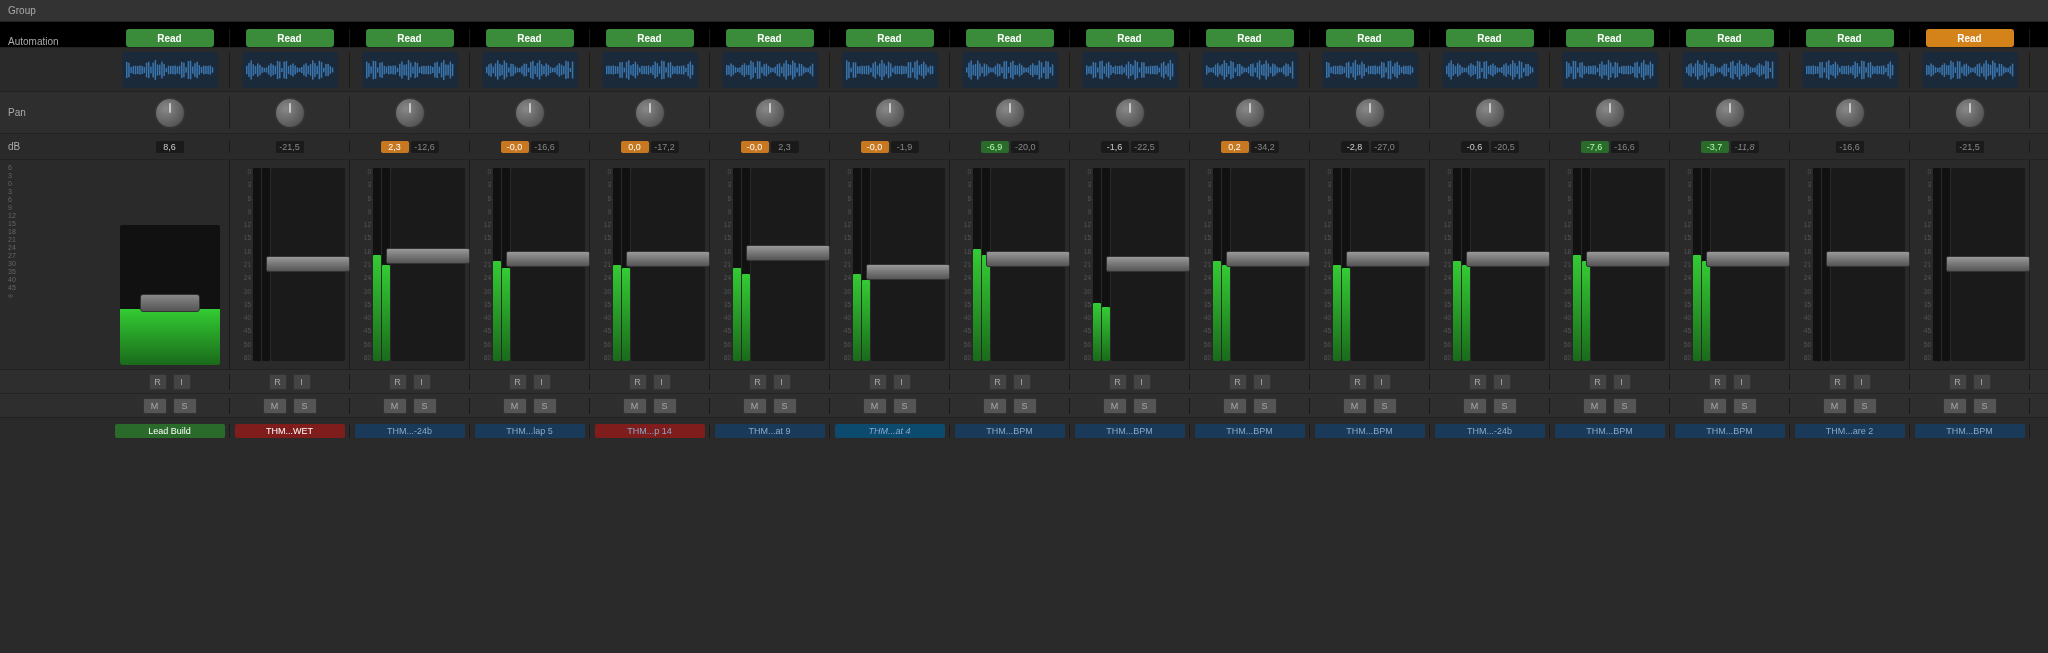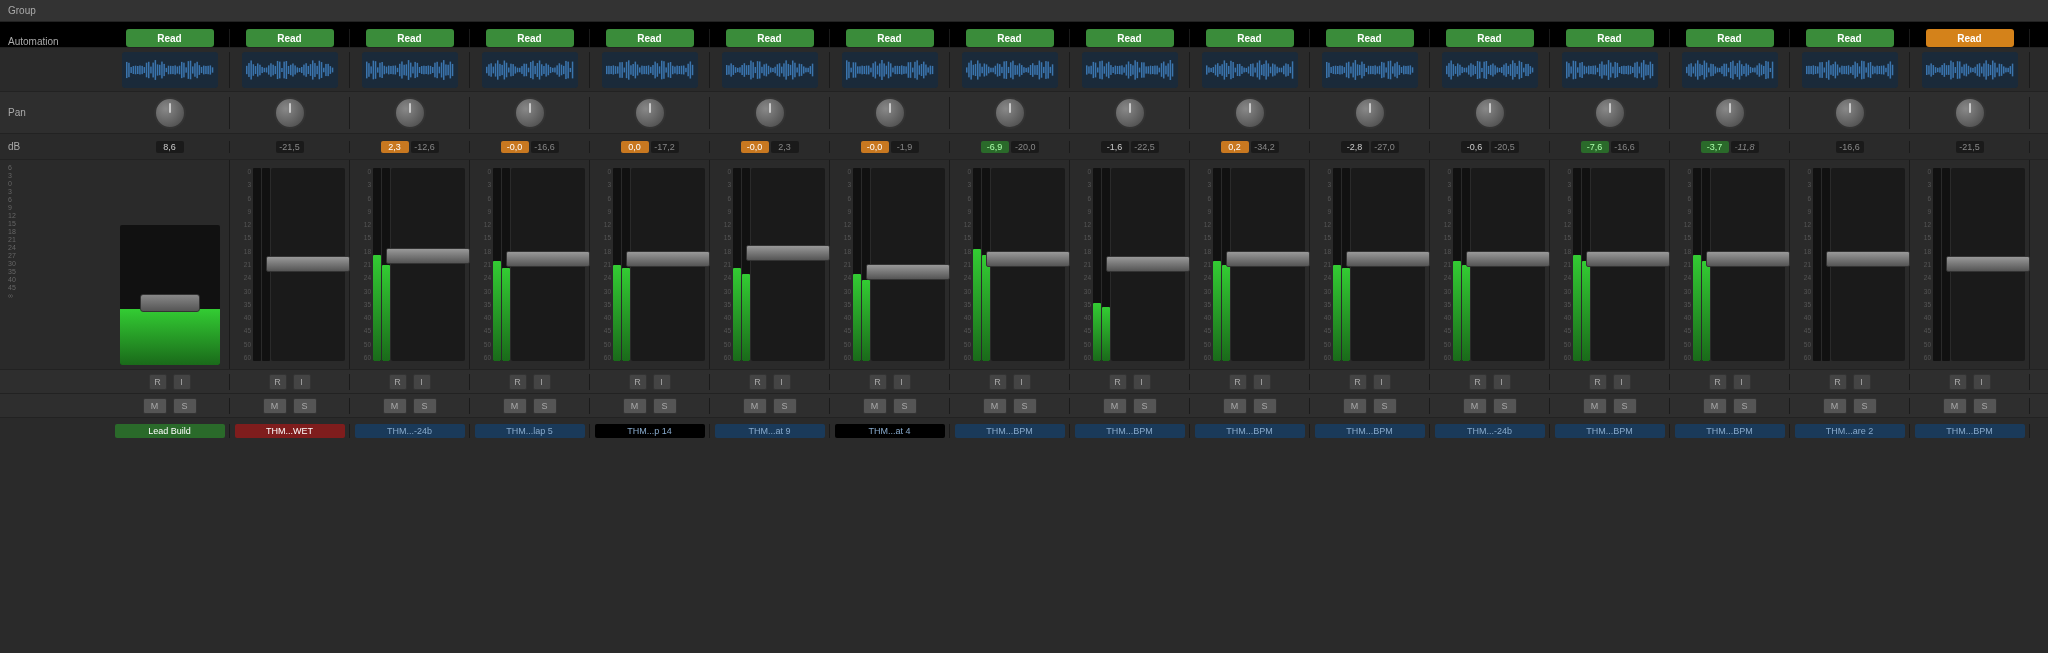--- a/index.html
+++ b/index.html
@@ -1883,27 +1883,27 @@
         <div class="name-channel">
           <div class="name-label" style="background: #7f1d1d; color: rgb(255, 255, 255);">THM...WET</div>
         </div>
         <div class="name-channel">
           <div class="name-label" style="background: rgb(26, 58, 90); color: rgb(136, 170, 204);">THM...-24b</div>
         </div>
         <div class="name-channel">
           <div class="name-label" style="background: rgb(26, 58, 90); color: rgb(136, 170, 204);">THM...lap 5</div>
         </div>
         <div class="name-channel">
-          <div class="name-label" style="background: #000000; color: rgb(136, 170, 204);">THM...p 14</div>
+          <div class="name-label" style="background: #7f1d1d; color: rgb(136, 170, 204);">THM...p 14</div>
         </div>
         <div class="name-channel">
           <div class="name-label" style="background: rgb(26, 58, 90); color: rgb(136, 170, 204);">THM...at 9</div>
         </div>
         <div class="name-channel">
-          <div class="name-label" style="background: #000000; color: rgb(136, 170, 204);">THM...at 4</div>
+          <div class="name-label" style="background: #0c4a6e; color: rgb(136, 170, 204); font-style: italic;">THM...at 4</div>
         </div>
         <div class="name-channel">
           <div class="name-label" style="background: rgb(26, 58, 90); color: rgb(136, 170, 204);">THM...BPM</div>
         </div>
         <div class="name-channel">
           <div class="name-label" style="background: rgb(26, 58, 90); color: rgb(136, 170, 204);">THM...BPM</div>
         </div>
         <div class="name-channel">
           <div class="name-label" style="background: rgb(26, 58, 90); color: rgb(136, 170, 204);">THM...BPM</div>
         </div>

